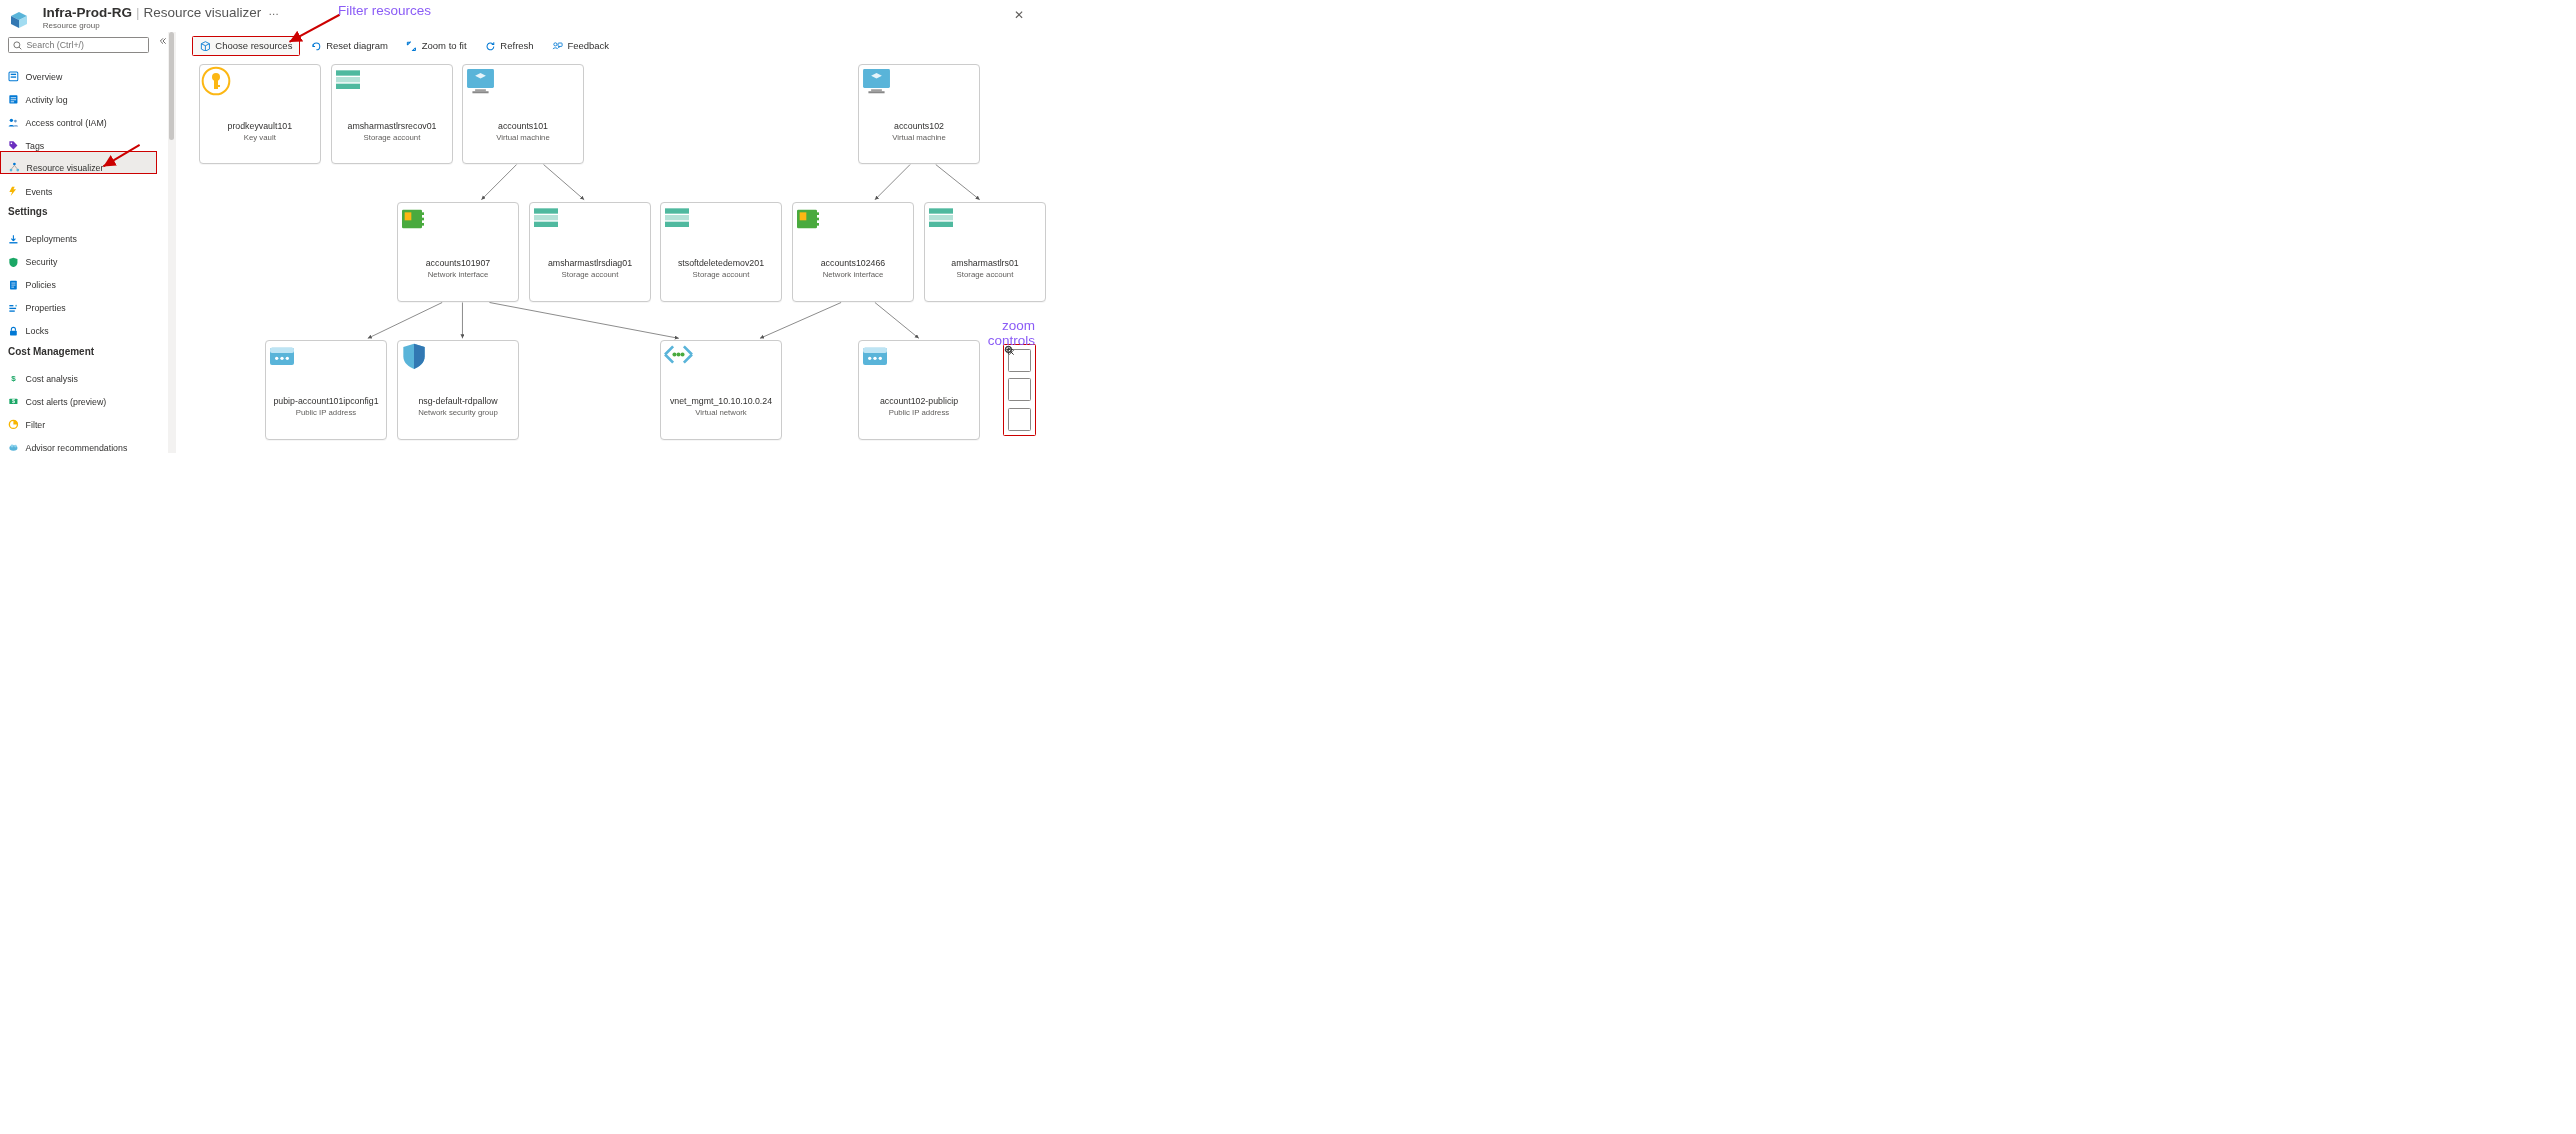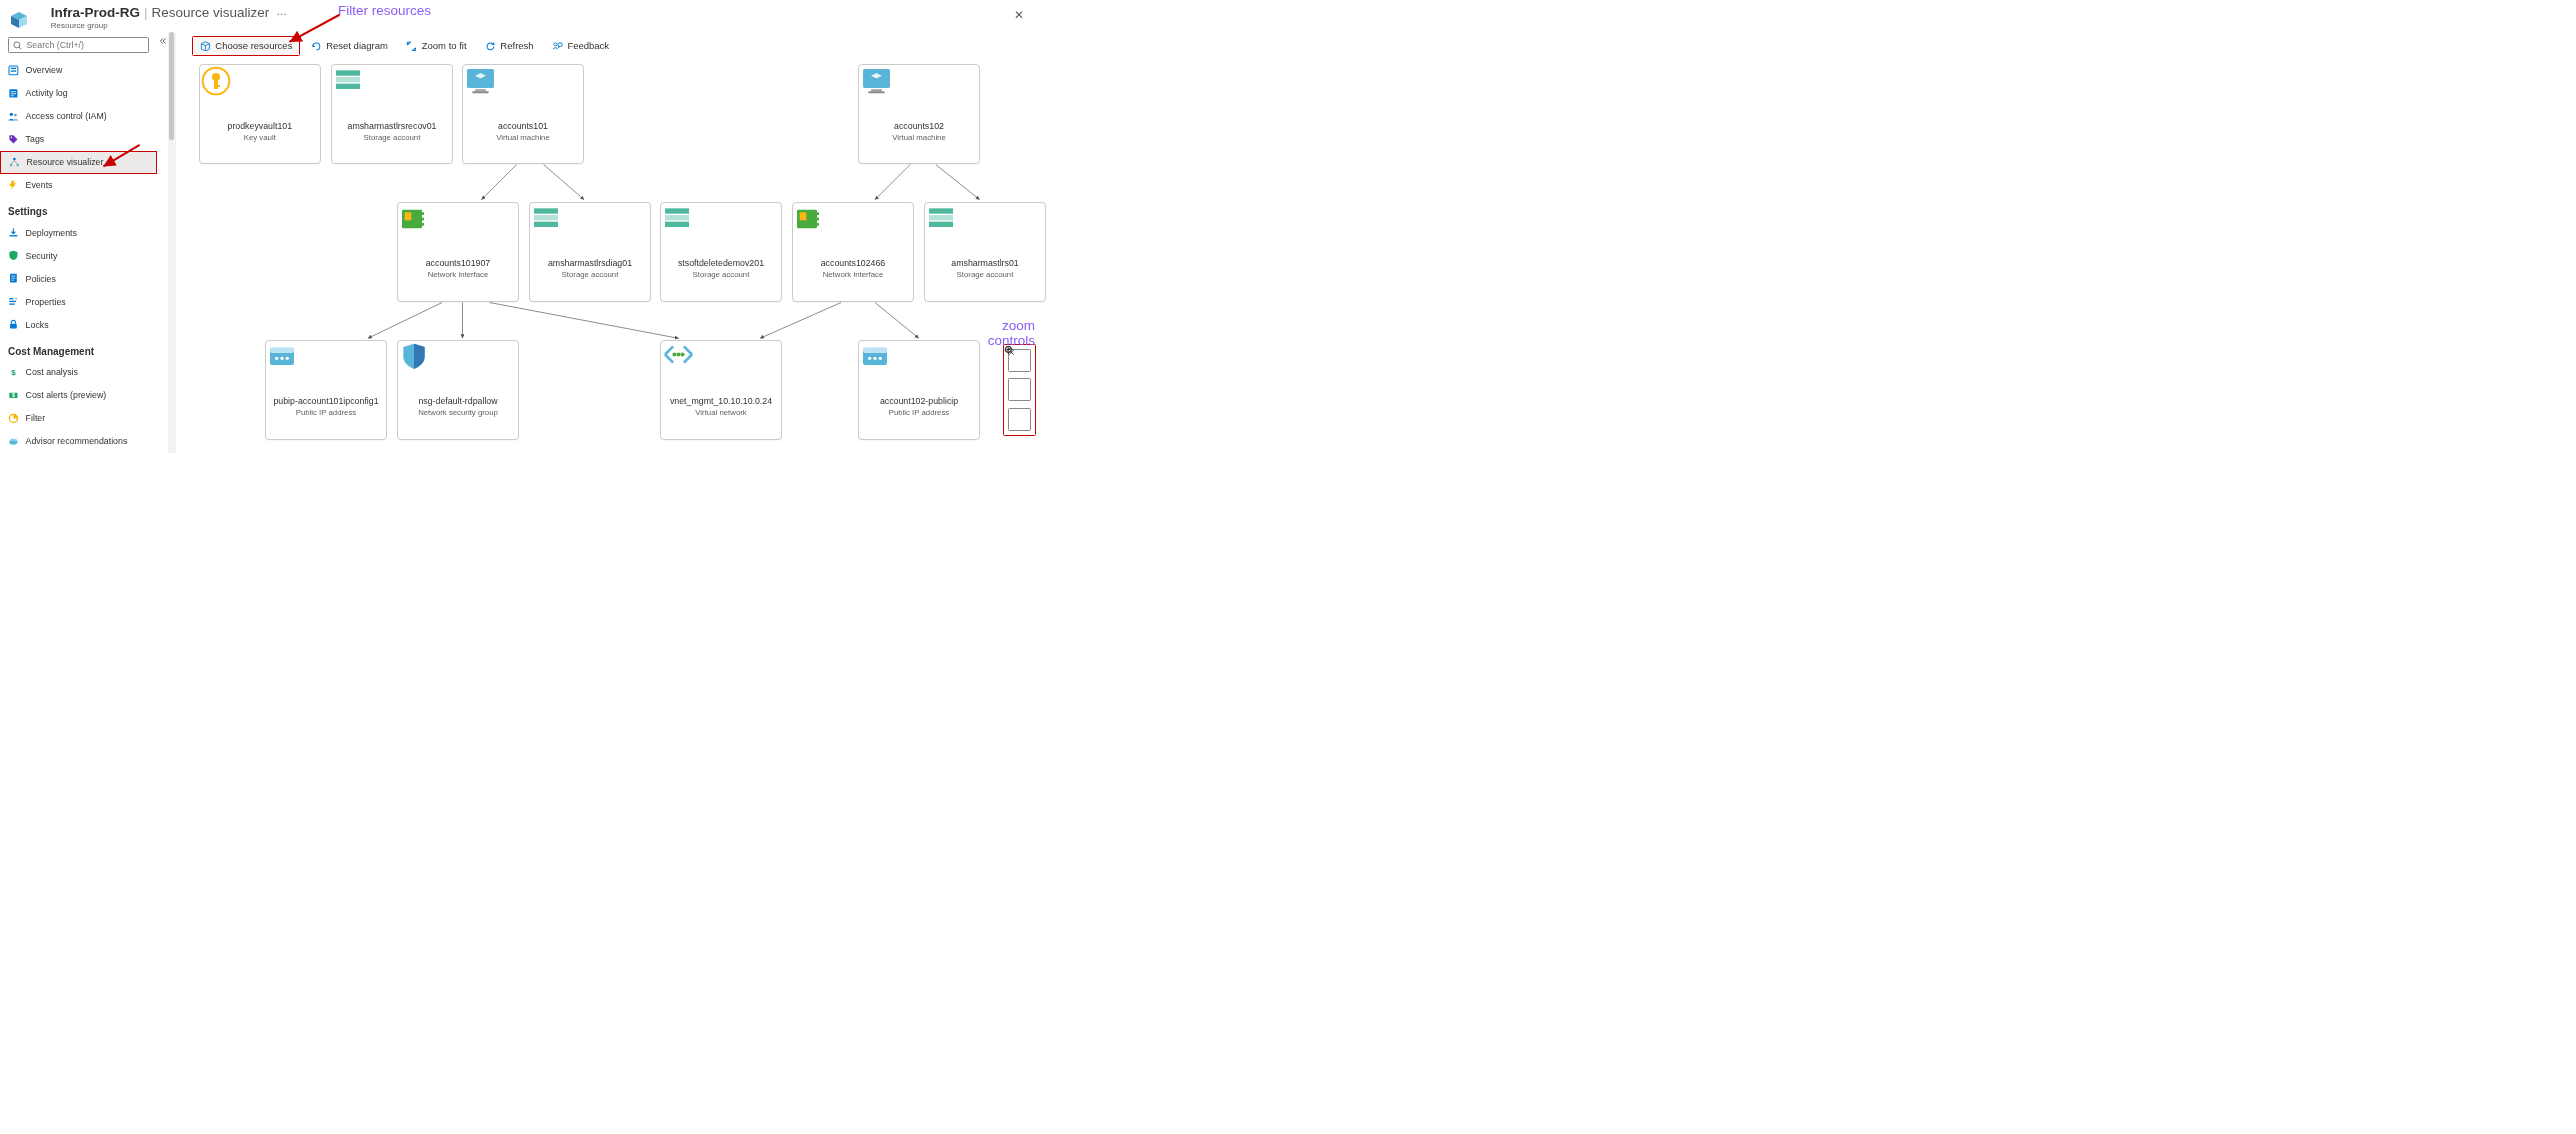--- a/index.html
+++ b/index.html
@@ -1,36 +1,36 @@
 <!DOCTYPE html>
 <html style="font-size:10.8px"><head>
 <meta charset="utf-8">
 <style>
 * { box-sizing: border-box; margin: 0; padding: 0; }
 body { font-family: "Segoe UI", Arial, sans-serif; font-size: 8.8px; color: #323130; background: #fff; overflow: hidden; }
 .blade { width: 1043px; height: 460px; position: relative; }
 .header { padding: 5.4px 13.5px 0 6.8px; display: flex; align-items: flex-start; }
 .header-icon { width: 24px; height: 24px; flex-shrink: 0; display: flex; align-items: center; justify-content: center; margin-top: 2.7px; }
-.header-titles { margin-left: 20px; }
+.header-titles { margin-left: 12px; }
 .title-line { display: flex; align-items: baseline; font-size: 13.5px; }
 .title-main { font-weight: 600; }
 .title-sep { margin: 0 4px; color: #bbb; font-weight: 300; }
 .title-sub { font-weight: 400; color: #555; }
 .ellipsis { margin-left: 6.8px; color: #605e5c; cursor: pointer; font-size: 10.8px; position: relative; top: -2px; letter-spacing: 0.7px; }
 .subtitle { font-size: 8px; color: #605e5c; margin-top: 0.7px; }
 .close-x { margin-left: auto; font-size: 12px; color: #605e5c; cursor: pointer; padding: 2.7px 5.4px; font-family: Arial, sans-serif; }
 .body { display: flex; height: calc(100% - 39px); }
 .sidebar { width: 169px; border-right: none; position: relative; display: flex; }
 .sidebar-inner { width: 162px; overflow-y: auto; padding-top: 2.7px; }
 .search-wrap { padding: 2.7px 8px 5.4px 8px; }
 .search-box { display: flex; align-items: center; border: 0.7px solid #8a8886; border-radius: 1.4px; height: 16px; padding: 0 4px; }
 .search-box svg { flex-shrink: 0; }
 .search-box input { border: none; outline: none; font-size: 8.8px; margin-left: 4px; width: 100%; background: transparent; }
 .collapse-handle { width: 12px; display: flex; align-items: flex-start; justify-content: center; padding-top: 5.4px; cursor: pointer; }
-.nav-item { display: flex; align-items: center; height: 23px; padding: 0 8px; cursor: pointer; font-size: 8.8px; }
+.nav-item { display: flex; align-items: flex-end; height: 23px; padding: 0 8px; cursor: pointer; font-size: 8.8px; }
 .nav-item.selected { background: #edebe9; position: relative; }
 .nav-item.selected.boxed { border: 1.4px solid #cc0000; }
 .nav-icon { width: 10.8px; height: 10.8px; margin-right: 6.8px; flex-shrink: 0; display: flex; align-items: center; justify-content: center; }
 .section-title { font-weight: 700; font-size: 10px; padding: 9.5px 8px 4px 8px; }
 .scrollbar-track { position: absolute; right: -6.8px; top: 0; bottom: 0; width: 8px; background: #f3f2f1; }
 .scrollbar-thumb { position: absolute; left: 1.4px; right: 1.4px; top: 0; height: 108px; background: #c8c6c4; border-radius: 2.7px; }
 .content { flex: 1; position: relative; padding-left: 23px; }
 .toolbar { display: flex; align-items: flex-end; padding: 4px 0 6.8px 0; gap: 2.7px; }
 .tool-btn { display: flex; align-items: center; padding: 3.4px 6.8px; cursor: pointer; border: 0.7px solid transparent; border-radius: 1.4px; font-size: 9.5px; background: transparent; font-family: inherit; color: #323130; }
 .tool-btn svg { margin-right: 4.7px; }

